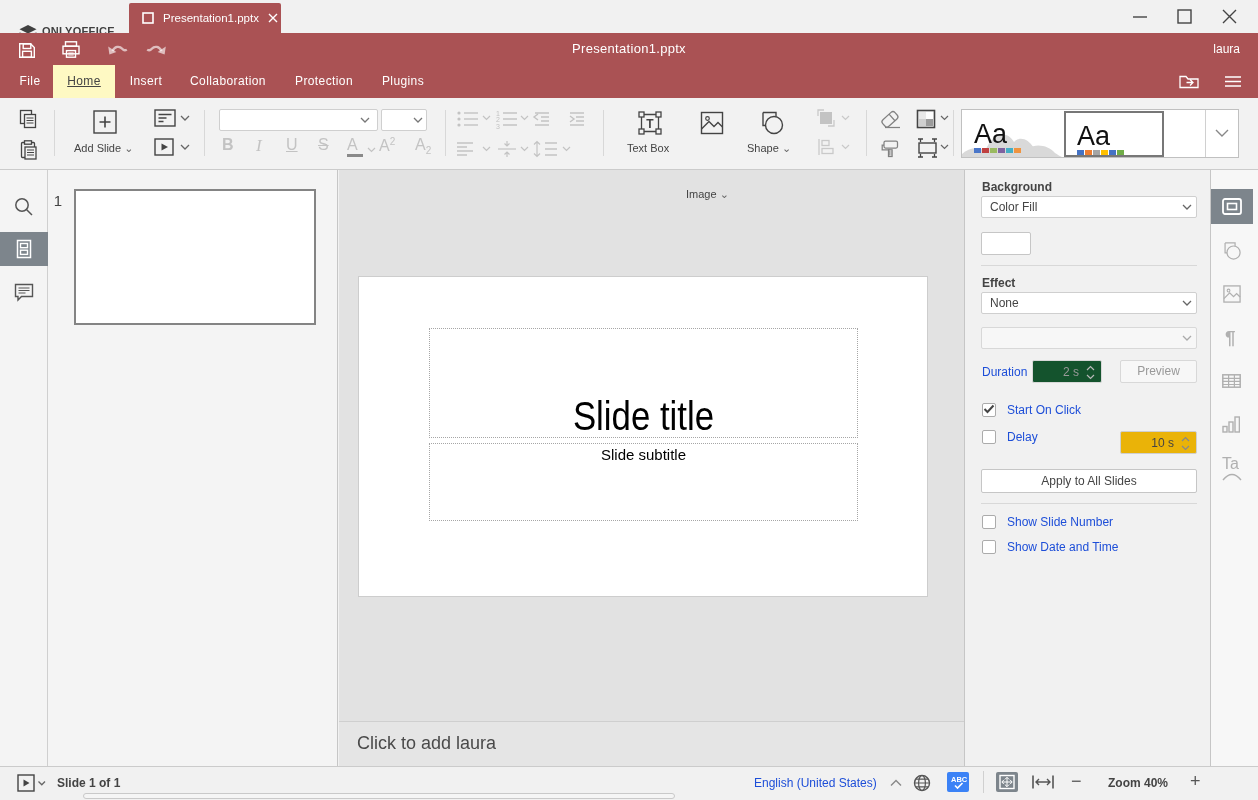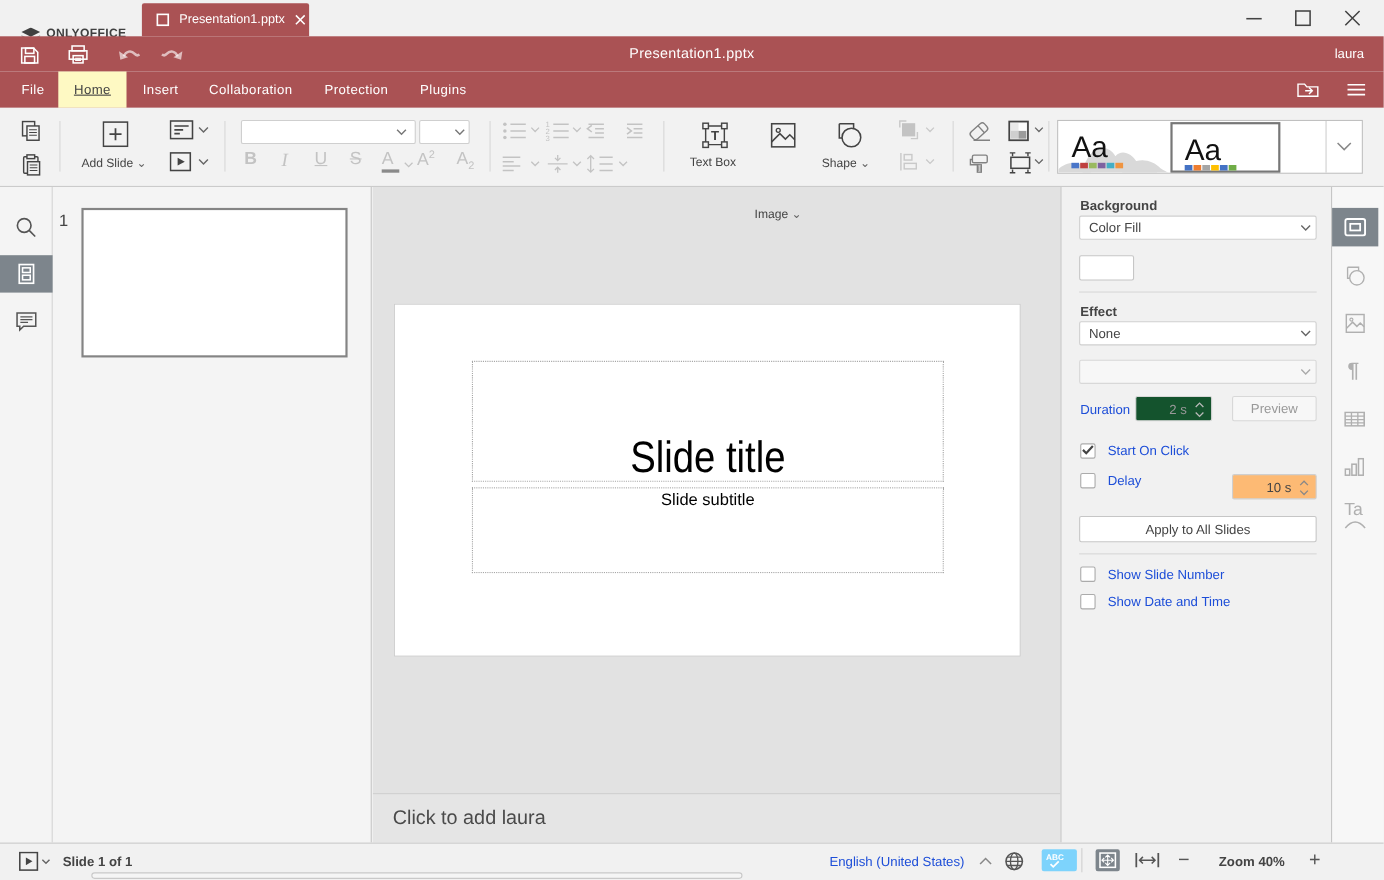--- a/index.html
+++ b/index.html
@@ -430,21 +430,21 @@
 </div>
 <div class="pinput" style="left:1120px; top:360px; width:77px; background:#f7f7f7; border-color:#d8d8d8; color:#999; text-align:center; line-height:21px;">Preview</div>
 <div class="chk" style="left:982px; top:403px;">
   <svg width="14" height="12" viewBox="0 0 14 12" style="margin:-1px 0 0 -1px;">
       <path d="M2.5 6 L5.5 9 L11.5 2.5" stroke="#444" stroke-width="2" fill="none"></path>
     </svg>
 </div>
 <div class="ptext" style="left:1007px; top:403px;">Start On Click</div>
 <div class="chk" style="left:982px; top:430px;"></div>
 <div class="ptext" style="left:1007px; top:430px;">Delay</div>
-<div class="pinput" style="left:1120px; top:431px; width:77px; background:#fdba74;">
+<div class="pinput" style="left:1120px; top:431px; width:77px; background:#eab308;">
   <span style="position:absolute; right:22px; top:4px; color:#444;">10 s</span>
   <svg style="position:absolute; right:6px; top:4px;" width="9" height="15" viewBox="0 0 9 15">
       <path d="M1 5 l3.5 -3.5 L8 5 M1 10 l3.5 3.5 L8 10" stroke="#888" stroke-width="1.2" fill="none"></path>
     </svg>
 </div>
 <div class="abs" style="left:981px; top:469px; width:216px; height:24px; background:#fff; border:1px solid #c6c6c6; border-radius:2px; font-size:12px; color:#444; text-align:center; line-height:22px;">Apply to All Slides</div>
 <div class="pdivider" style="top:503px;"></div>
 <div class="chk" style="left:982px; top:515px;"></div>
 <div class="ptext" style="left:1007px; top:515px;">Show Slide Number</div>
 <div class="chk" style="left:982px; top:540px;"></div>
@@ -492,21 +492,21 @@
 <div class="abs sbold" style="left:57px; top:776px;">Slide 1 of 1</div>
 <div class="abs" style="left:754px; top:776px; font-size:12px; color:#1d4ed8;">English (United States)</div>
 <svg class="abs" style="left:890px; top:779px;" width="12" height="8" viewBox="0 0 12 8">
     <path d="M1 6.5 L6 1.5 L11 6.5" stroke="#888" stroke-width="1.4" fill="none"></path>
   </svg>
 <svg class="abs" style="left:913px; top:774px;" width="18" height="18" viewBox="0 0 18 18">
   <circle cx="9" cy="9" r="7.5" fill="none" stroke="#555" stroke-width="1.4"></circle>
   <ellipse cx="9" cy="9" rx="3.4" ry="7.5" fill="none" stroke="#555" stroke-width="1.2"></ellipse>
   <path d="M1.5 9 h15 M2.5 5.2 h13 M2.5 12.8 h13" stroke="#555" stroke-width="1.2"></path>
 </svg>
-<div class="abs" style="left:947px; top:772px; width:32px; height:20px; background:#7dd3fc; border-radius:2px;">
+<div class="abs" style="left:947px; top:772px; width:22px; height:20px; background:#3b82f6; border-radius:2px;">
   <svg width="22" height="20" viewBox="0 0 22 20">
       <text x="4" y="10" font-size="7.5" font-weight="700" fill="#fff">ABC</text>
       <path d="M8 13.5 l2.5 2.5 l5 -5" stroke="#fff" stroke-width="1.6" fill="none"></path>
     </svg>
 </div>
 <div class="abs" style="left:983px; top:771px; width:1px; height:22px; background:#d0d0d0;"></div>
 <div class="abs" style="left:996px; top:772px; width:22px; height:20px; background:#7d858c; border-radius:2px;">
   <svg width="22" height="20" viewBox="0 0 22 20">
     <rect x="4" y="3.5" width="14" height="13" fill="none" stroke="#fff" stroke-width="1.4"></rect>
     <path d="M11 5.5 v9 M8.8 7.5 l2.2 -2.2 l2.2 2.2 M8.8 12.5 l2.2 2.2 l2.2 -2.2 M6 10 h10 M7.8 8 l-2 2 l2 2 M14.2 8 l2 2 l-2 2" stroke="#fff" stroke-width="1" fill="none"></path>

